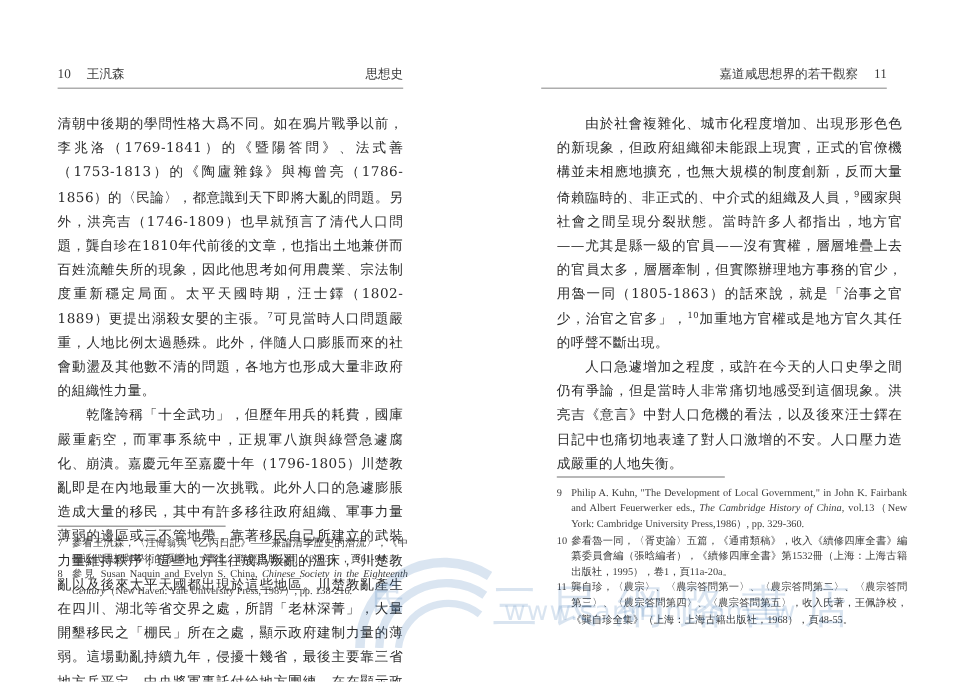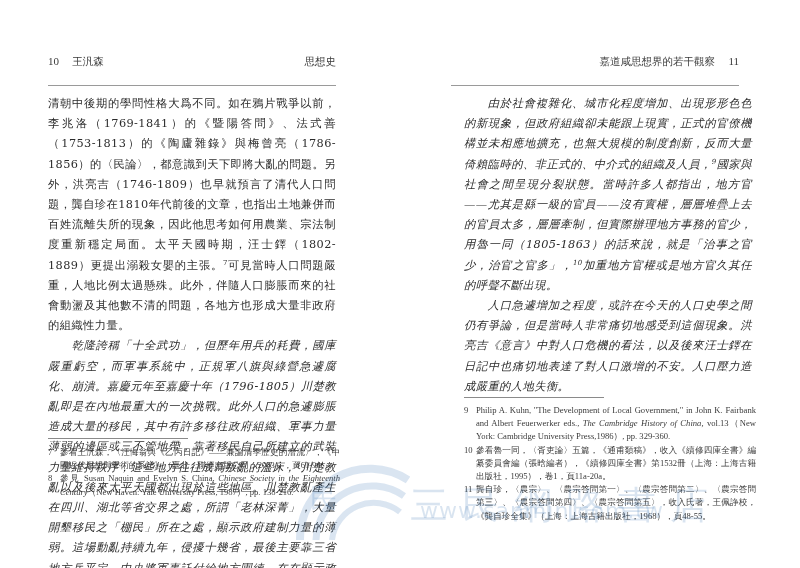--- a/index.html
+++ b/index.html
@@ -5,35 +5,35 @@
   html, body { margin:0; padding:0; }
   body {
     width:800px; height:568px; background:#ffffff; position:relative; overflow:hidden;
     font-family: "DejaVu Serif", "Liberation Serif", serif; color:#2a2a2a;
   }
   .page { position:absolute; top:0; height:568px; }
   .page.left { left:0; width:400px; }
   .page.right { left:400px; width:400px; }
   .running-head {
     position:absolute; top:55px; height:14px; font-size:10.5px; color:#3a3a3a;
-    border-bottom:1px solid #9a9a9a; padding-bottom:16px;
+    border-bottom:1px solid #9a9a9a; padding-bottom:4px;
     display:flex; justify-content:space-between; align-items:flex-end;
   }
   .left .running-head { left:48px; width:288px; }
   .right .running-head { left:51px; width:288px; }
   .running-head .num { font-family:"Liberation Serif", serif; font-size:11px; }
   .running-head .gap { display:inline-block; width:10px; }
   .body-text {
     position:absolute; font-size:11.3px; line-height:20.2px; letter-spacing:0.4px;
     text-align:justify; color:#2b2b2b;
   }
   .left .body-text { left:48px; top:94px; width:288px; }
   .right .body-text { left:64px; top:94px; width:288px; }
   .body-text p { margin:0; }
-  .body-text p.indent { text-indent:2.1em;font-style:italic; }
+  .body-text p.indent { text-indent:2.1em; }
   sup { font-size:7px; vertical-align:4px; line-height:0; }
   .fn-rule { position:absolute; height:0; border-top:1px solid #8a8a8a; width:140px; }
   .left .fn-rule { left:48px; top:438px; }
   .right .fn-rule { left:64px; top:397px; }
   .footnotes { position:absolute; font-size:8.6px; line-height:13.2px; color:#3a3a3a; }
   .left .footnotes { left:48px; top:446px; width:292px; }
   .right .footnotes { left:64px; top:404px; width:292px; }
   .fn { display:flex; }
   .fn .fn-num { width:12px; flex:none; font-family:"Liberation Serif", serif; }
   .fn .fn-text { flex:1; text-align:justify; font-family:"Liberation Serif","DejaVu Serif", serif; }

